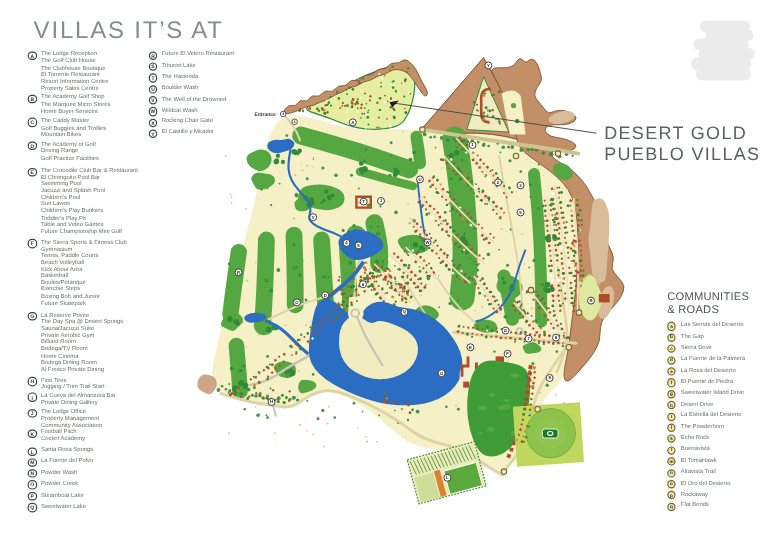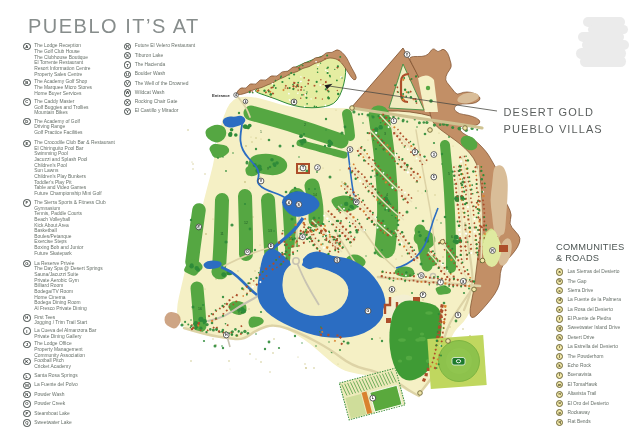--- a/index.html
+++ b/index.html
@@ -10,21 +10,21 @@
   .grp{position:absolute;display:flex;}
   .lc{width:5.4px;height:5.4px;border:0.9px solid #3d4543;border-radius:50%;flex:0 0 auto;
       font-size:4.2px;font-weight:bold;color:#2d3432;display:flex;align-items:center;justify-content:center;
       margin-right:3.6px;}
   .lt{font-size:4.9px;line-height:5.66px;color:#677069;white-space:pre;margin-top:0.6px;}
   .gc{width:5.2px;height:5.2px;border:1.2px solid #6f6838;background:#f1e7a8;border-radius:50%;
       flex:0 0 auto;font-size:3.8px;font-weight:bold;color:#2e2c14;display:flex;align-items:center;justify-content:center;
       margin-right:4.2px;}
   #rtitle{position:absolute;left:556px;top:241.8px;font-size:9.3px;letter-spacing:0.2px;
           color:#4c5553;line-height:11.3px;font-weight:400;}
-  #dg{position:absolute;left:503.5px;top:104px;font-size:11px;letter-spacing:1.1px;
+  #dg{position:absolute;left:503.5px;top:104px;font-size:15px;letter-spacing:1.1px;
       color:#5b5f5e;line-height:16.5px;font-weight:400;}
   #mapsvg{position:absolute;left:0;top:0;}
 </style>
 </head>
 <body>
 <svg id="mapsvg" width="640" height="446" viewBox="0 0 640 446">
 <g fill="#ebebeb">
       <rect x="583" y="17" width="42" height="10" rx="5"></rect>
       <rect x="588" y="25" width="40" height="9" rx="4.5"></rect>
       <rect x="578" y="32" width="46" height="10" rx="5"></rect>
@@ -1962,15 +1962,15 @@
     <div class="lt" style="margin-top:0.8px;">El Oro del Desierto</div>
   </div>
 <div class="grp" style="left:556.0px;top:409.3px;">
     <div class="gc">p</div>
     <div class="lt" style="margin-top:0.8px;">Rockaway</div>
   </div>
 <div class="grp" style="left:556.0px;top:418.6px;">
     <div class="gc">q</div>
     <div class="lt" style="margin-top:0.8px;">Flat Bends</div>
   </div>
-<div id="title">PUEBLO IT’S AT</div>
+<div id="title">VILLAS IT’S AT</div>
 <div id="dg">DESERT GOLD<br>PUEBLO VILLAS</div>
 <div id="rtitle">COMMUNITIES<br>&amp; ROADS</div>
 
 </body></html>

